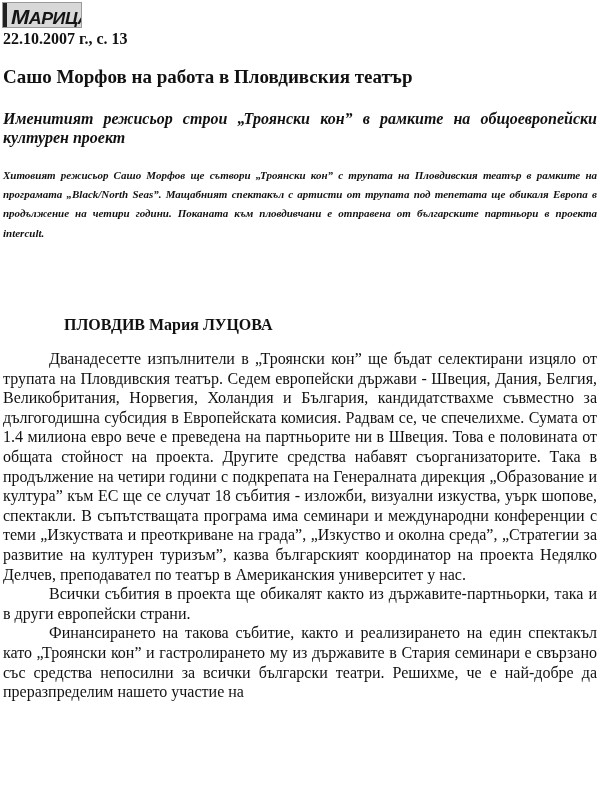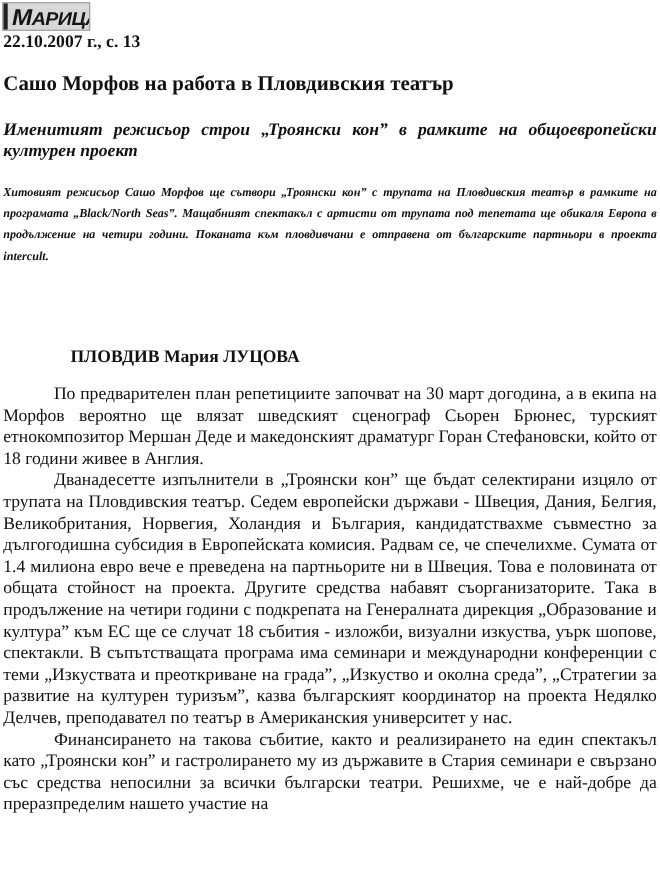--- a/index.html
+++ b/index.html
@@ -61,16 +61,16 @@
 
 <div class="headline">Сашо Морфов на работа в Пловдивския театър</div>
 
 <div class="subhead">Именитият режисьор строи „Троянски кон” в рамките на общоевропейски културен проект</div>
 
 <div class="lead">Хитовият режисьор Сашо Морфов ще сътвори „Троянски кон” с трупата на Пловдивския театър в рамките на програмата „Black/North Seas”. Мащабният спектакъл с артисти от трупата под тепетата ще обикаля Европа в продължение на четири години. Поканата към пловдивчани е отправена от българските партньори в проекта intercult.</div>
 
 <div class="byline">ПЛОВДИВ Мария ЛУЦОВА</div>
 
 <div class="body">
-  <p>По предварителен план репетициите започват на 30 март догодина, а в екипа на Морфов вероятно ще влязат шведският сценограф Сьорен Брюнес, турският етнокомпозитор Мершан Деде и македонският драматург Горан Стефановски, който от 18 години живее в Англия.</p>
   <p>Дванадесетте изпълнители в „Троянски кон” ще бъдат селектирани изцяло от трупата на Пловдивския театър. Седем европейски държави - Швеция, Дания, Белгия, Великобритания, Норвегия, Холандия и България, кандидатствахме съвместно за дългогодишна субсидия в Европейската комисия. Радвам се, че спечелихме. Сумата от 1.4 милиона евро вече е преведена на партньорите ни в Швеция. Това е половината от общата стойност на проекта. Другите средства набавят съорганизаторите. Така в продължение на четири години с подкрепата на Генералната дирекция „Образование и култура” към ЕС ще се случат 18 събития - изложби, визуални изкуства, уърк шопове, спектакли. В съпътстващата програма има семинари и международни конференции с теми „Изкуствата и преоткриване на града”, „Изкуство и околна среда”, „Стратегии за развитие на културен туризъм”, казва българският координатор на проекта Недялко Делчев, преподавател по театър в Американския университет у нас.</p>
+  <p>Всички събития в проекта ще обикалят както из държавите-партньорки, така и в други европейски страни.</p>
   <p>Финансирането на такова събитие, както и реализирането на един спектакъл като „Троянски кон” и гастролирането му из държавите в Стария семинари е свързано със средства непосилни за всички български театри. Решихме, че е най-добре да преразпределим нашето участие на</p>
 </div>
 
 </body></html>

